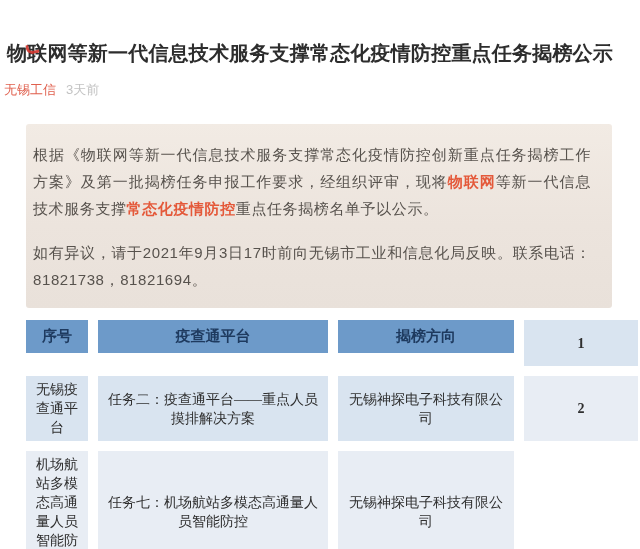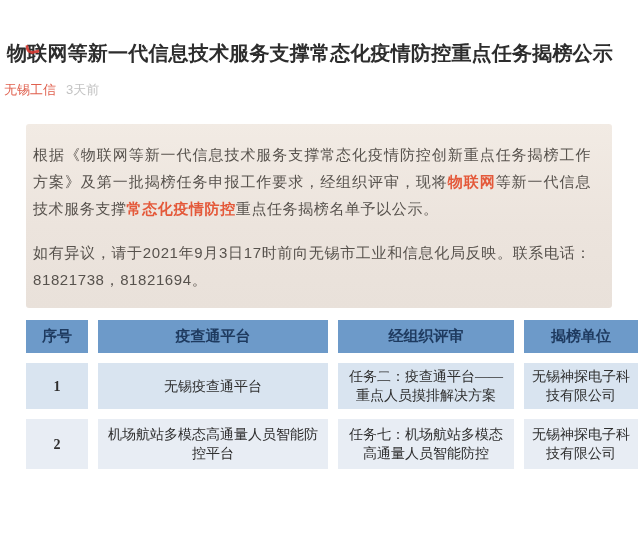--- a/index.html
+++ b/index.html
@@ -56,22 +56,21 @@
   </div>
 
   <div class="notice-box">
     <p class="para"><span>根据《物联网等新一代信息技术服务支撑常态化疫情防控创新重点任务揭榜工作方案》及第一批揭榜任务申报工作要求，经组织评审，现将</span><span class="hl">物联网</span><span>等新一代信息技术服务支撑</span><span class="hl">常态化疫情防控</span><span>重点任务揭榜名单予以公示。</span></p>
     <p class="para">如有异议，请于2021年9月3日17时前向无锡市工业和信息化局反映。联系电话：81821738，81821694。</p>
   </div>
 
   <div class="table">
     <div class="cell head">序号</div>
     <div class="cell head">疫查通平台</div>
-    <div class="cell head">经组织评审</div>
-    <div class="cell head">揭榜单位</div>
+    <div class="cell head">揭榜方向</div>
 
     <div class="cell r1 body num">1</div>
     <div class="cell r1 body">无锡疫查通平台</div>
     <div class="cell r1 body">任务二：疫查通平台——重点人员摸排解决方案</div>
     <div class="cell r1 body">无锡神探电子科技有限公司</div>
 
     <div class="cell r2 body num">2</div>
     <div class="cell r2 body">机场航站多模态高通量人员智能防控平台</div>
     <div class="cell r2 body">任务七：机场航站多模态高通量人员智能防控</div>
     <div class="cell r2 body">无锡神探电子科技有限公司</div>

